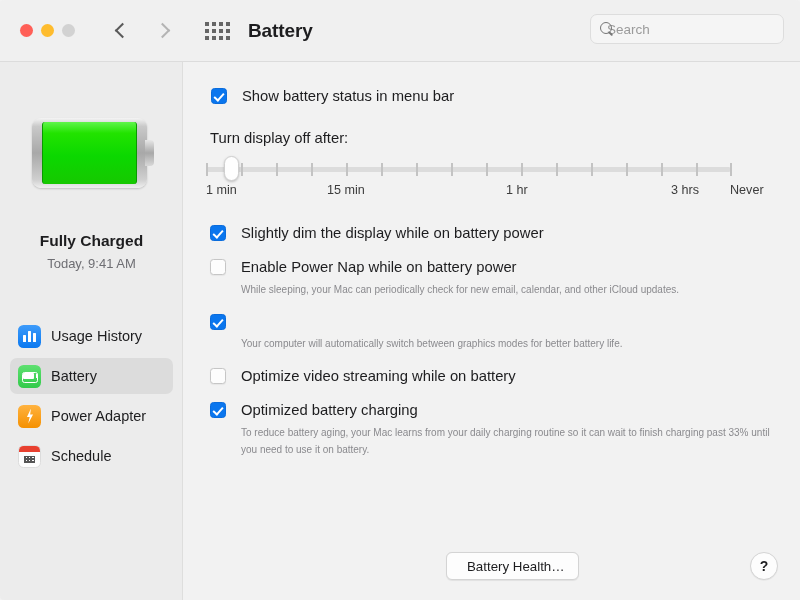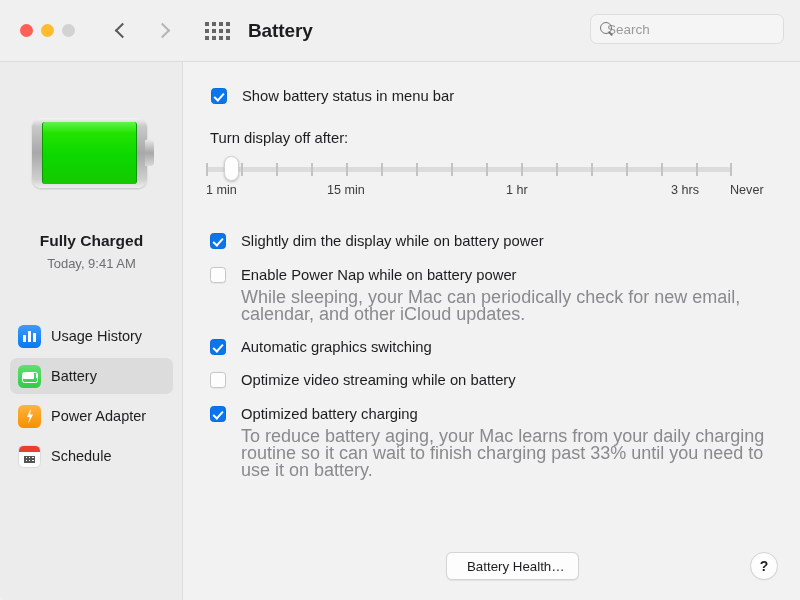--- a/index.html
+++ b/index.html
@@ -196,21 +196,21 @@
   .cb.on::after {
     content: ""; position: absolute; left: 4.4px; top: 1.6px;
     width: 4px; height: 8.2px;
     border-right: 2px solid #fff; border-bottom: 2px solid #fff;
     transform: rotate(42deg);
   }
   .cb.off { background: #fdfdfd; border: 1px solid #c6c6c6; box-shadow: 0 0.5px 1px rgba(0,0,0,0.05); }
 
   .cb-label { font-size: 14.8px; color: #1d1d1f; margin-left: 15px; line-height: 18px; }
   .desc {
-    font-size: 18px; color: #8a8a8e; line-height: 17px;
+    font-size: 10px; color: #8a8a8e; line-height: 17px;
     margin-left: 31px; margin-top: 5px; max-width: 540px;
   }
 
   #opt-menu-bar { position: absolute; left: 27px; top: 25px; }
 
   #slider-label { position: absolute; left: 26px; top: 68px; font-size: 14.8px; color: #1d1d1f; }
 
   #slider-wrap { position: absolute; left: 22px; top: 96px; width: 550px; height: 24px; }
   #slider-track {
     position: absolute; left: 0; top: 9px; width: 525px; height: 5px;
@@ -218,21 +218,21 @@
   }
   .tick { position: absolute; top: 5px; width: 1.5px; height: 13px; background: #c3c3c3; }
   #slider-thumb {
     position: absolute; top: -2px; left: 18px;
     width: 15px; height: 25px; background: #fefefe;
     border: 1px solid #cfcfcf; border-radius: 8px;
     box-shadow: 0 1px 2.5px rgba(0,0,0,0.22);
   }
   .slider-tick-label { position: absolute; top: 121px; font-size: 12.6px; color: #3c3c3c; }
 
-  #checks { position: absolute; left: 26px; top: 162px; width: 570px; margin-top: 8px; }
+  #checks { position: absolute; left: 26px; top: 162px; width: 570px; }
   .check-block { margin-bottom: 0; }
 
   #footer { position: absolute; left: 0; bottom: 0; width: 616px; height: 66px; }
   .btn {
     position: absolute; bottom: 20px; height: 28px;
     background: #fdfdfd; border: 1px solid #d4d4d4; border-radius: 6px;
     font-family: "Liberation Sans", sans-serif; font-size: 13.3px; color: #1d1d1f;
     box-shadow: 0 0.5px 1px rgba(0,0,0,0.07);
     display: flex; align-items: center; justify-content: center;
     padding: 0 13px;
@@ -375,22 +375,22 @@
         <div class="row">
           <span class="cb off"></span>
           <span class="cb-label">Enable Power Nap while on battery power</span>
         </div>
         <div class="desc">While sleeping, your Mac can periodically check for new email, calendar, and other iCloud updates.</div>
       </div>
 
       <div class="check-block" style="margin-bottom:15px">
         <div class="row">
           <span class="cb on"></span>
-          <span class="cb-label">Automatic graphics switching</span>
         </div>
+        <div class="desc" style="max-width:560px">Your computer will automatically switch between graphics modes for better battery life.</div>
       </div>
 
       <div class="check-block" style="margin-bottom:16px">
         <div class="row">
           <span class="cb off"></span>
           <span class="cb-label">Optimize video streaming while on battery</span>
         </div>
       </div>
 
       <div class="check-block">

